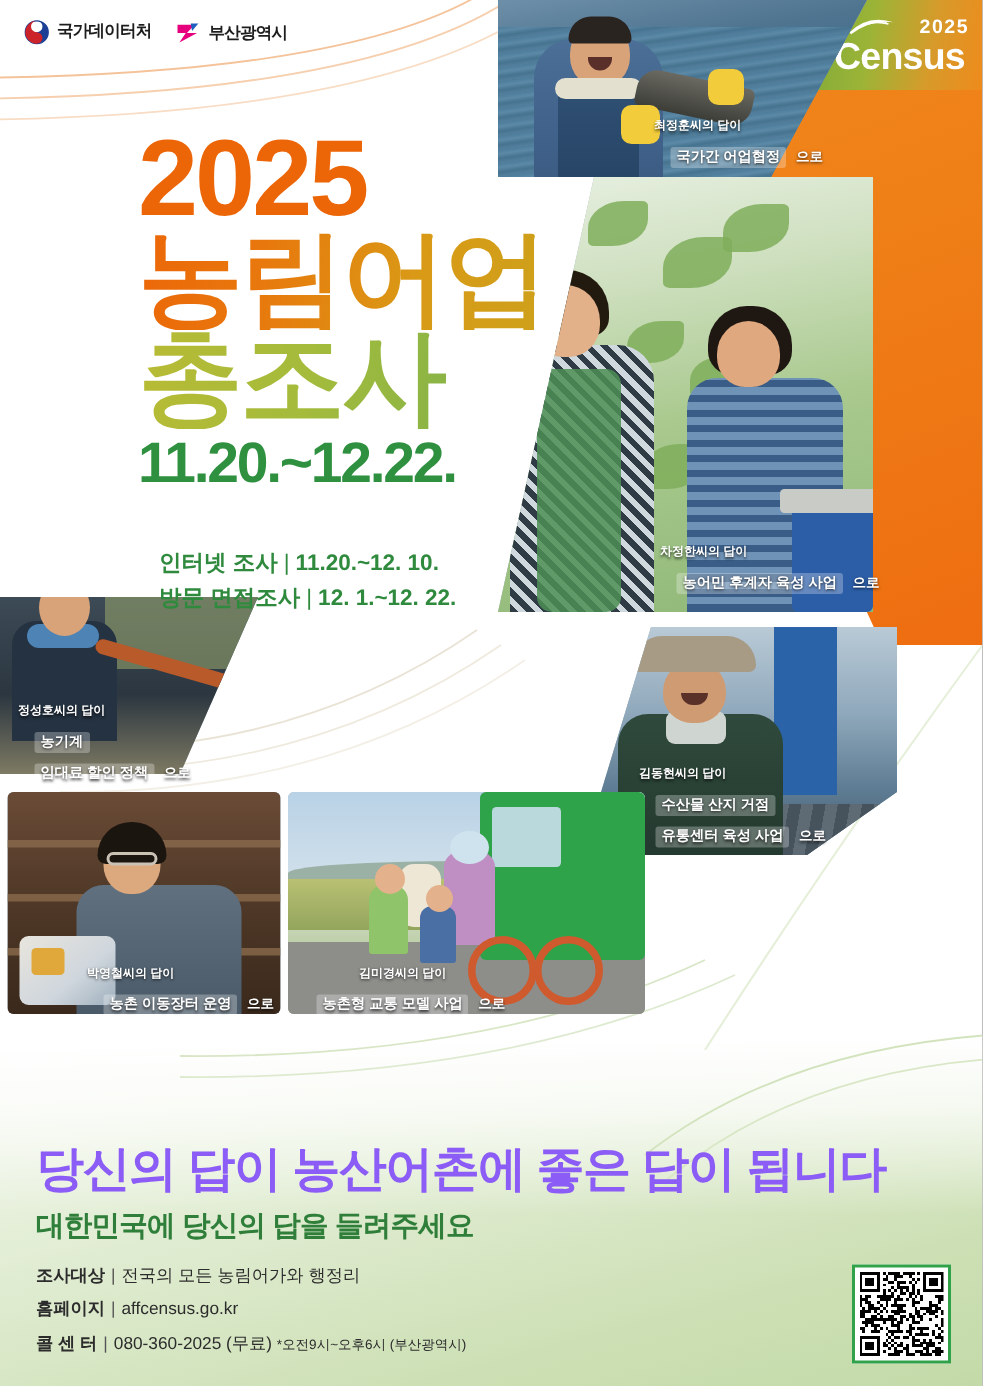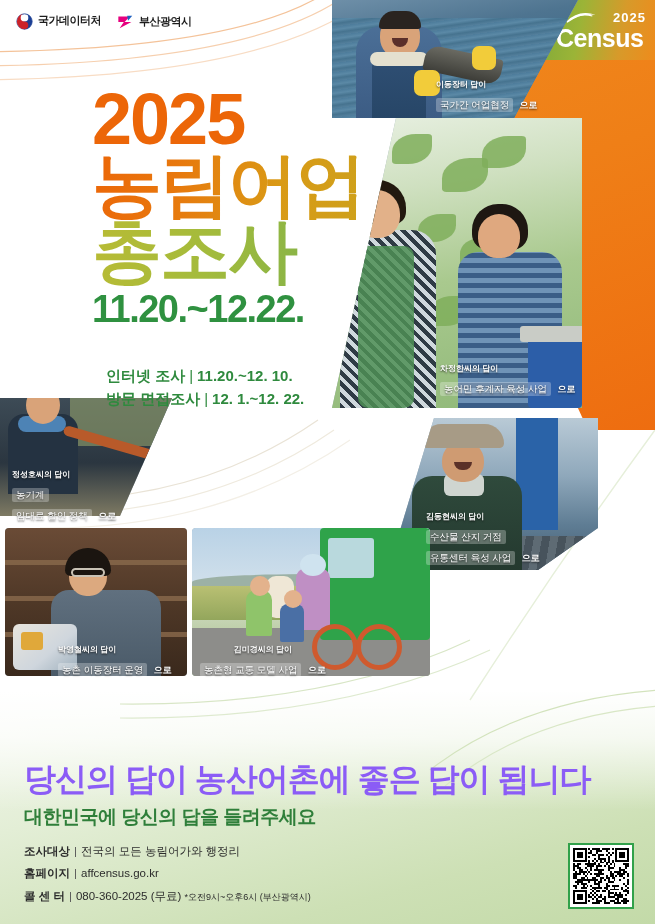--- a/index.html
+++ b/index.html
@@ -133,23 +133,23 @@
   .p6 .granh{position:absolute;left:108px;top:26px;width:26px;height:22px;border-radius:50%;background:#cfe3ef;}
   .p6 .bike{position:absolute;left:120px;bottom:6px;width:90px;height:54px;}
   .p6 .wheel{position:absolute;bottom:0;width:46px;height:46px;border:5px solid #cf5a2e;border-radius:50%;background:transparent;}
   .p6 .w1{left:0;}
   .p6 .w2{left:44px;}
 
   
   .cap{position:absolute;color:#fff;line-height:1.25;}
   .cap .who{display:inline-block;font-size:8px;font-weight:700;
      text-shadow:0 1px 2px rgba(0,0,0,.75);white-space:nowrap;}
-  .cap .hl{display:inline-block;font-size:9.5px;font-weight:400;color:#fff;
+  .cap .hl{display:inline-block;font-size:9.5px;font-weight:700;color:#fff;
      background:rgba(255,255,255,.28);padding:1px 4px;border-radius:2px;white-space:nowrap;
-     text-shadow:0 1px 2px rgba(0,0,0,.75);}
+     text-shadow:0 1px 2px rgba(0,0,0,.75);margin-left:11px;}
   .cap .suffix{display:inline-block;font-size:9px;font-weight:700;margin-left:2px;
      text-shadow:0 1px 2px rgba(0,0,0,.75);}
   .cap .ln{display:block;margin-top:1px;}
 
   
   .title-wrap{position:absolute;left:92px;top:86px;width:300px;}
   .t-year{font-size:72px;font-weight:900;letter-spacing:-2px;line-height:.92;color:#ec6608;}
   .t-line2{font-size:70px;font-weight:900;letter-spacing:-2px;line-height:1.0;margin-top:-2px;
      background:linear-gradient(100deg,#ec6608 0%,#e8780d 28%,#d99a16 62%,#caa31d 100%);
      -webkit-background-clip:text;background-clip:text;color:transparent;}
@@ -316,21 +316,21 @@
       <div class="kid1h"></div>
       <div class="kid2"></div>
       <div class="kid2h"></div>
     <div class="bike">
         <div class="wheel w1"></div>
         <div class="wheel w2"></div>
       </div>
   </div>
 
   <div class="cap" style="left:436px;top:72px;">
-    <span class="who">이동장터 답이</span>
+    <span class="who">최정훈씨의 답이</span>
     <span class="ln">
       <span class="hl">국가간 어업협정</span>
       <span class="suffix">으로</span>
     </span>
   </div>
 
   <div class="cap" style="left:440px;top:356px;">
     <span class="who">차정한씨의 답이</span>
     <span class="ln">
       <span class="hl">농어민 후계자 육성 사업</span>

